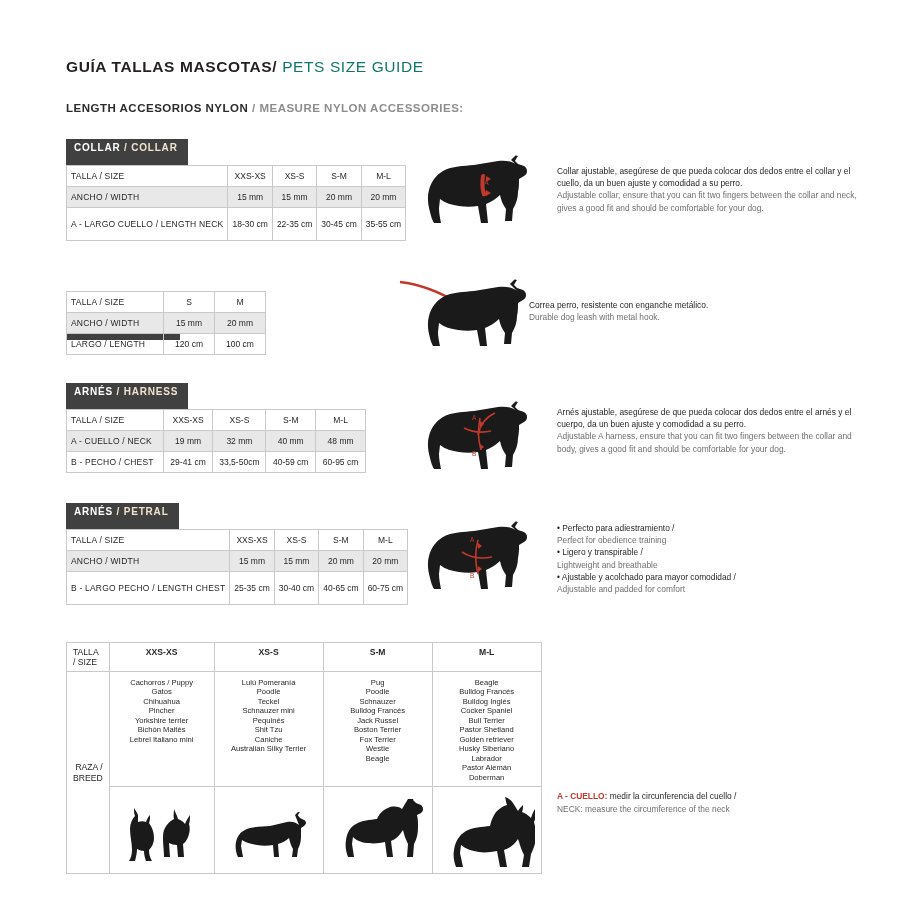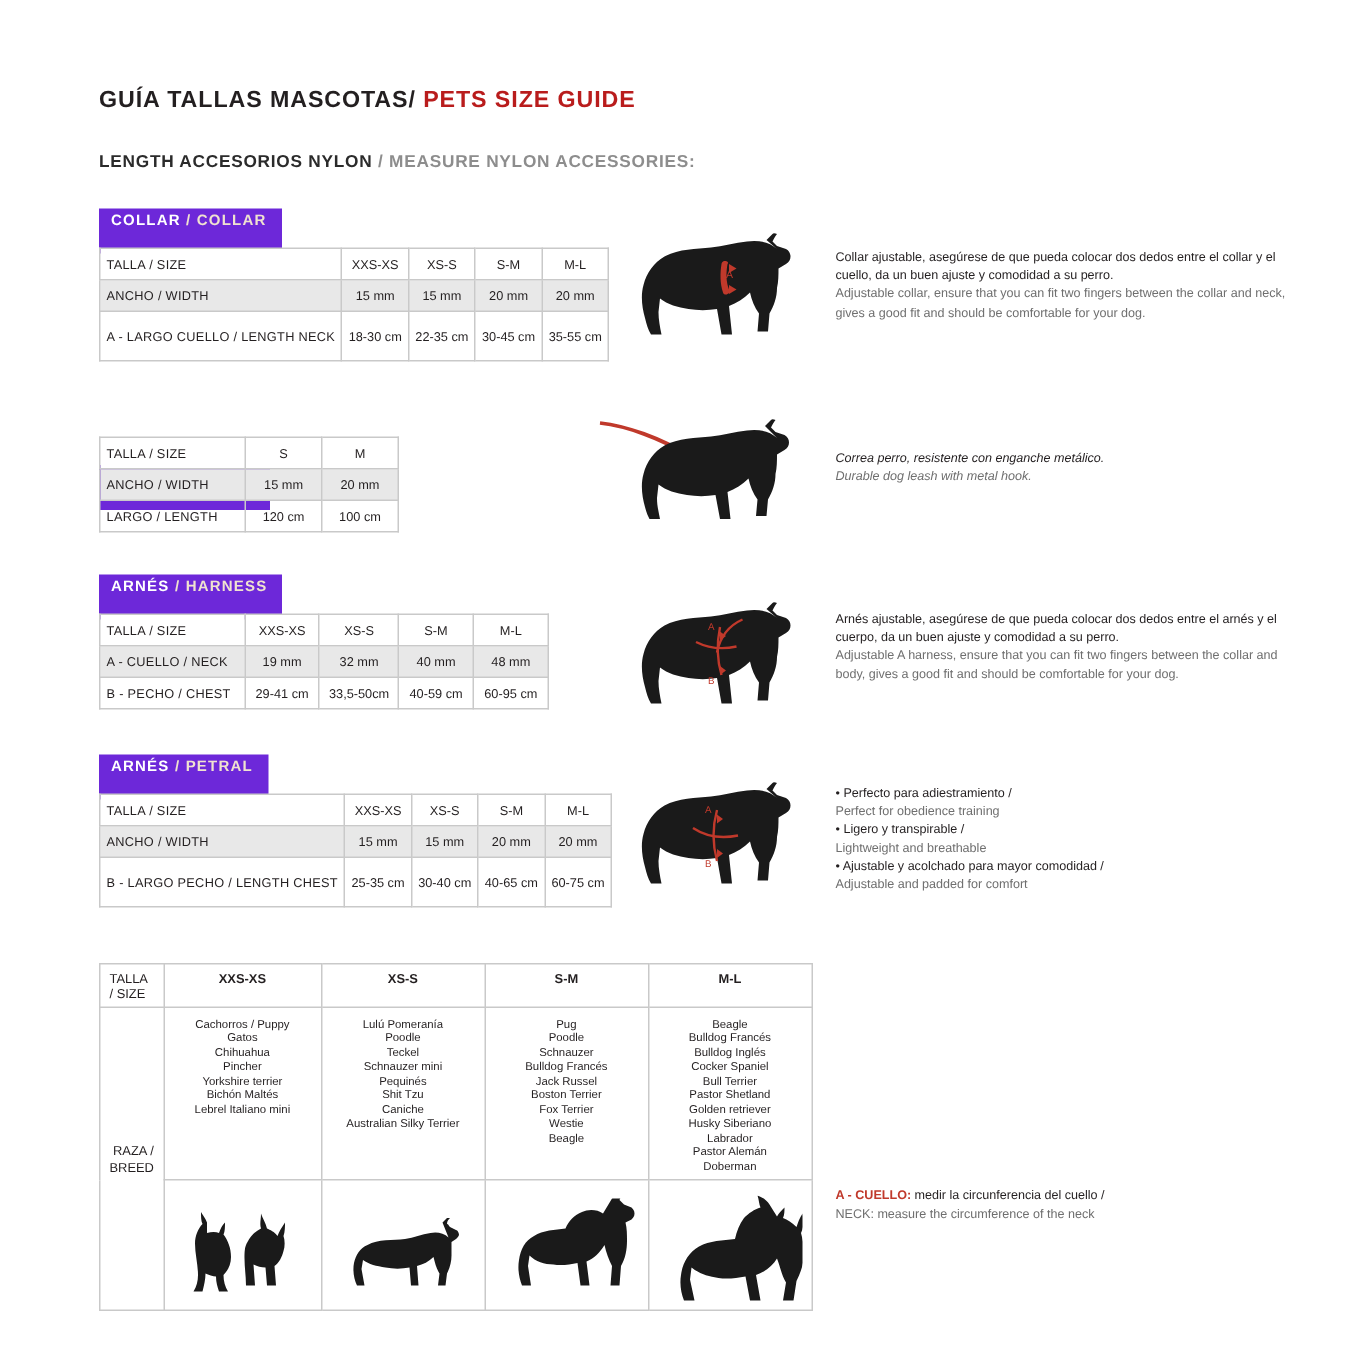--- a/index.html
+++ b/index.html
@@ -13,32 +13,32 @@
   }
   .page{
     position:absolute;
     left:0;top:0;width:900px;height:900px;
     padding:0;
   }
   .title{
     position:absolute;left:66px;top:58px;
     font-size:15.5px;font-weight:bold;letter-spacing:.6px;
   }
-  .title .sub{color:#b91c1c;font-weight:bold;}
+  .title .sub{color:#0f766e;font-weight:normal;}
   .subtitle{
     position:absolute;left:66px;top:102px;
     font-size:11.5px;font-weight:bold;letter-spacing:.5px;color:#2b2b2b;
   }
   .subtitle .sub{color:#8d8d8d;}
 
   
   .sect-tag{
     position:absolute;
     height:30px;line-height:17px;
-    background:#6d28d9;
+    background:#404040;
     color:#ffffff;
     font-size:10px;font-weight:bold;letter-spacing:.8px;
     padding:0 10px 0 8px;
     white-space:nowrap;
   }
   .sect-tag .sub{color:#f0e2d0;font-weight:bold;}
 
   
   table.sz{
     position:absolute;
@@ -184,21 +184,21 @@
   </tbody>
     </table>
 
   <div class="ill" style="left:392px;top:272px;">
     <svg width="160" height="80" viewBox="0 0 160 80">
       <path fill="none" stroke="#c0392b" stroke-width="2.5" d="M8 10c18 2 40 10 60 22"></path>
       <path fill="#1a1a1a" d="M126 20c-5-5-13-6-20-5-8 1-16 3-24 4-10 1-22 1-31 6-7 4-12 11-14 19-2 7-1 15 1 22 1 4 2 6 3 8h7c-1-5-2-9-2-14l1-9c5 4 12 6 19 7 6 1 13 1 19 0l3 16h7l-2-18c5-2 10-5 14-9 1 5 3 10 6 14l-1 11h7l1-11c3-5 5-11 5-17 1-4 1-9 1-13l5-3c2-1 3-3 3-5s-1-4-3-5l-6-2c-1-1-2-2-3-3 1-2 2-4 3-5-1 0-2-1-3 0l-4 4z"></path>
     </svg>
   </div>
 
-  <div class="desc" style="left:557px;top:299px;font-style:italic;">
+  <div class="desc" style="left:529px;top:299px;">
     <span>Correa perro, resistente con enganche metálico.</span><br>
     <span class="en">Durable dog leash with metal hook.</span>
   </div>
 
   <div class="sect-tag" style="left:66px;top:383px;">
     <span>ARNÉS</span><span class="sub"> / HARNESS</span>
   </div>
 
   <table class="sz" style="left:66px;top:409px;width:300px;">
     <tbody>

